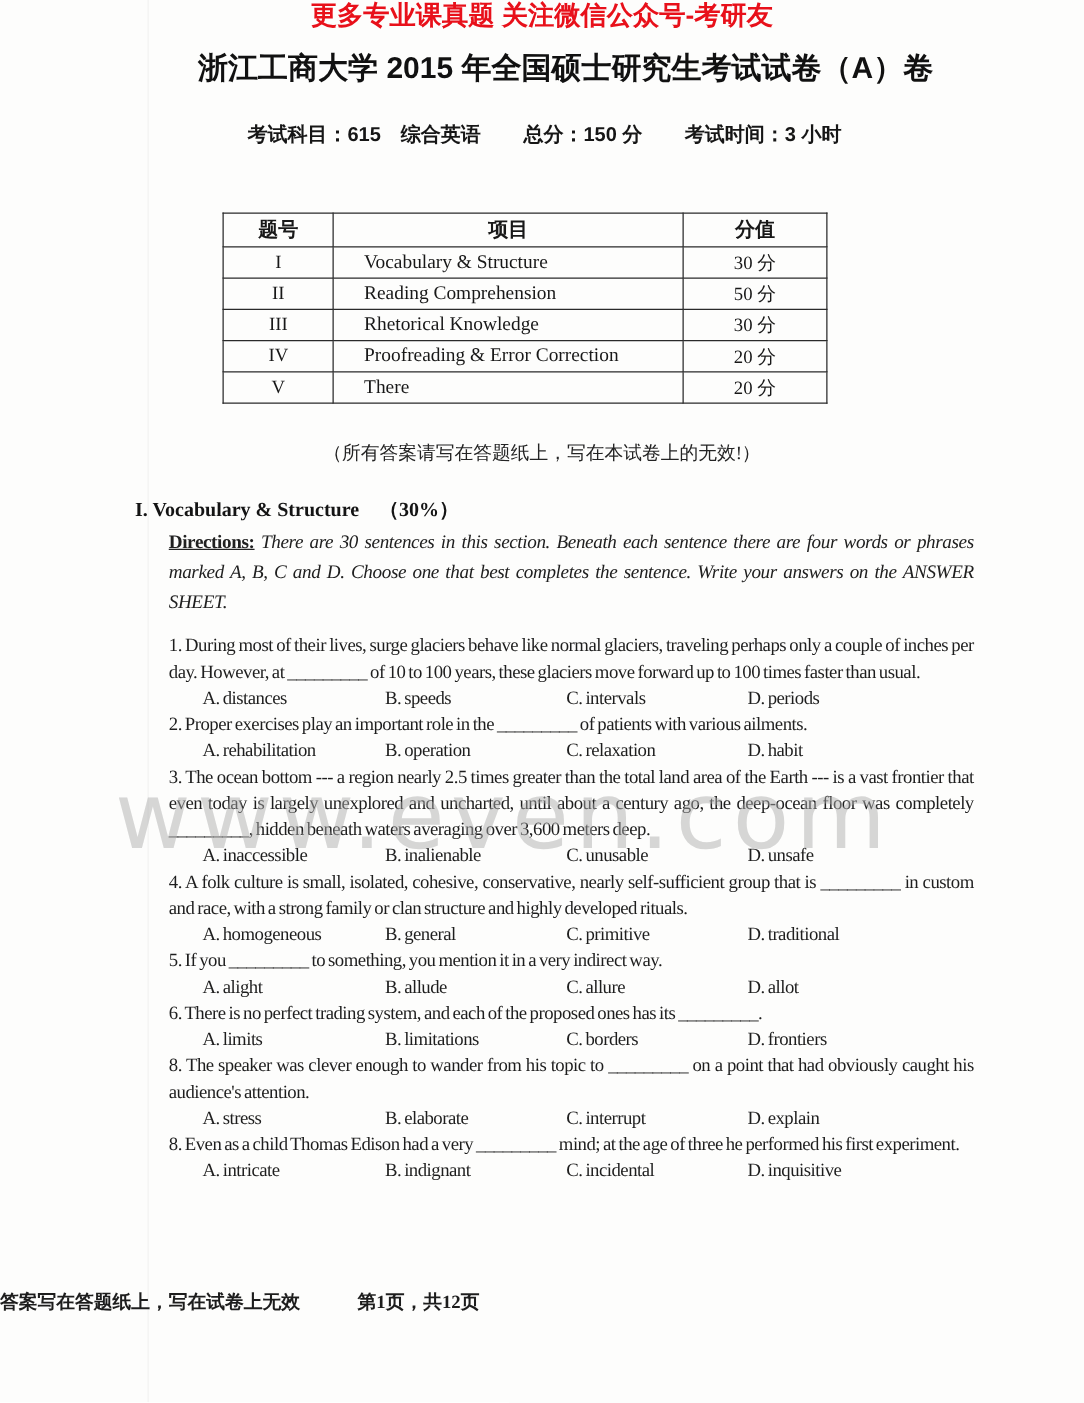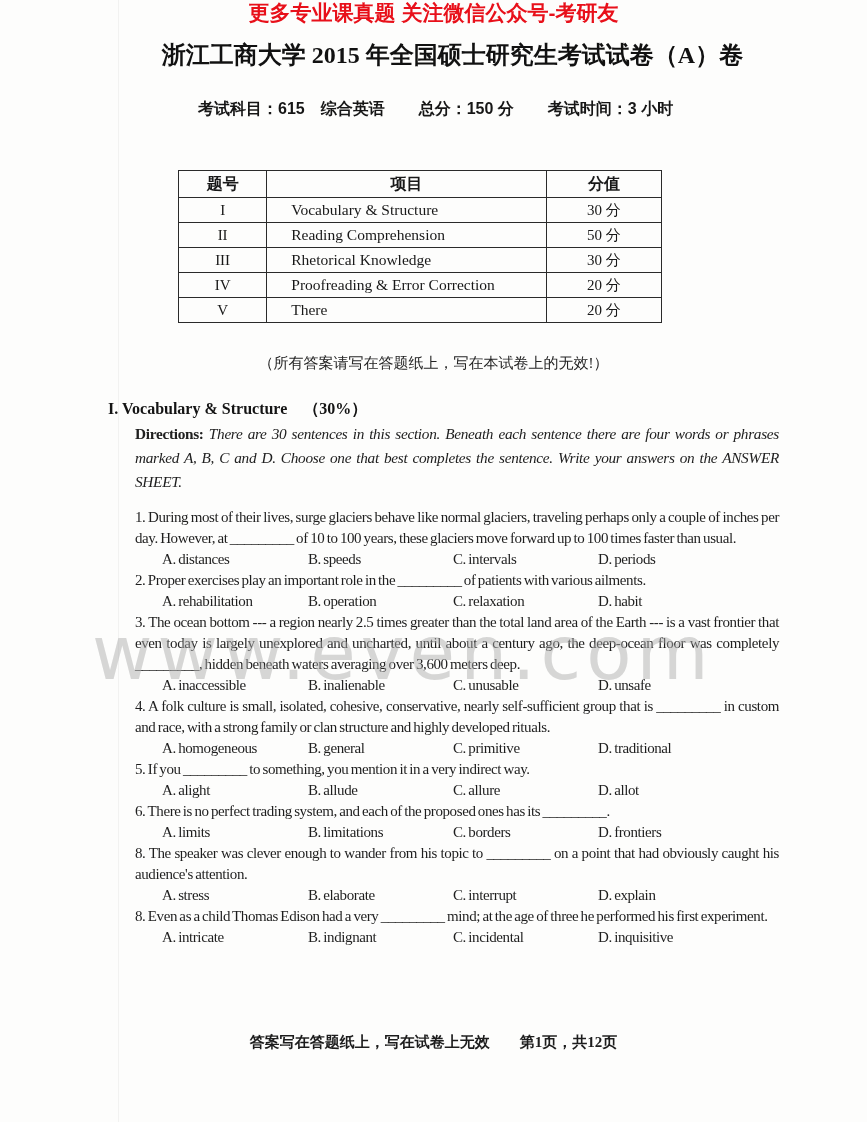--- a/index.html
+++ b/index.html
@@ -16,21 +16,21 @@
     background:rgba(0,0,0,0.045);
   }
   .ad-banner{
     text-align:center;
     font-family:"Liberation Sans","DejaVu Sans",sans-serif;
     font-weight:bold;font-size:21px;line-height:26px;
     color:#e8101a;
   }
   .title{
     margin-top:14px;text-align:center;
-    font-family:Liberation Serif, serif;
+    font-family:Liberation Sans, sans-serif;
     font-weight:bold;font-size:24px;line-height:30px;color:#111;margin-left:38px;
   }
   .meta{
     margin:28px 0 0 198px;
     display:flex;gap:34px;
     font-family:"Liberation Sans","DejaVu Sans",sans-serif;
     font-weight:bold;font-size:16px;line-height:22px;color:#161616;
   }
   table.score-table{
     margin:50px 0 0 178px;
@@ -55,21 +55,21 @@
   .section-heading{
     margin:24px 0 0 108px;
     font-size:16px;font-weight:bold;line-height:22px;color:#141414;
   }
   .directions{
     margin:2px 0 0 135px;width:644px;
     text-align:justify;
     font-size:15.3px;line-height:24px;color:#202020;
     letter-spacing:-0.3px;word-spacing:-1px;
   }
-  .directions .dir-label{font-weight:bold;font-style:normal;}
+  .directions .dir-label{font-weight:bold;font-style:normal;text-decoration:underline;}
   .directions .dir-text{font-style:italic;}
   .questions{
     margin:13px 0 0 135px;width:644px;
     font-size:15px;line-height:21px;color:#1e1e1e;
     letter-spacing:-0.4px;word-spacing:-1px;
   }
   .q-stem{text-align:justify;}
   .q-options{
     display:grid;
     grid-template-columns:146px 145px 145px auto;
@@ -78,21 +78,21 @@
   .watermark{
     position:absolute;left:92px;top:608px;
     font-family:"DejaVu Sans","Liberation Sans",sans-serif;
     font-size:74px;line-height:90px;
     letter-spacing:5px;white-space:nowrap;
     color:rgba(172,172,172,0.48);
     pointer-events:none;z-index:3;
   }
   .footer{
     position:absolute;top:1031px;left:0;right:0;
-    display:flex;justify-content:center;gap:30px;
+    display:flex;gap:46px;
     font-size:15px;font-weight:bold;line-height:22px;color:#1d1d1d;
   }
 </style>
 </head>
 <body>
 
 <div class="page">
   <div class="scan-edge"></div>
 
   <div class="ad-banner">更多专业课真题 关注微信公众号-考研友</div>

